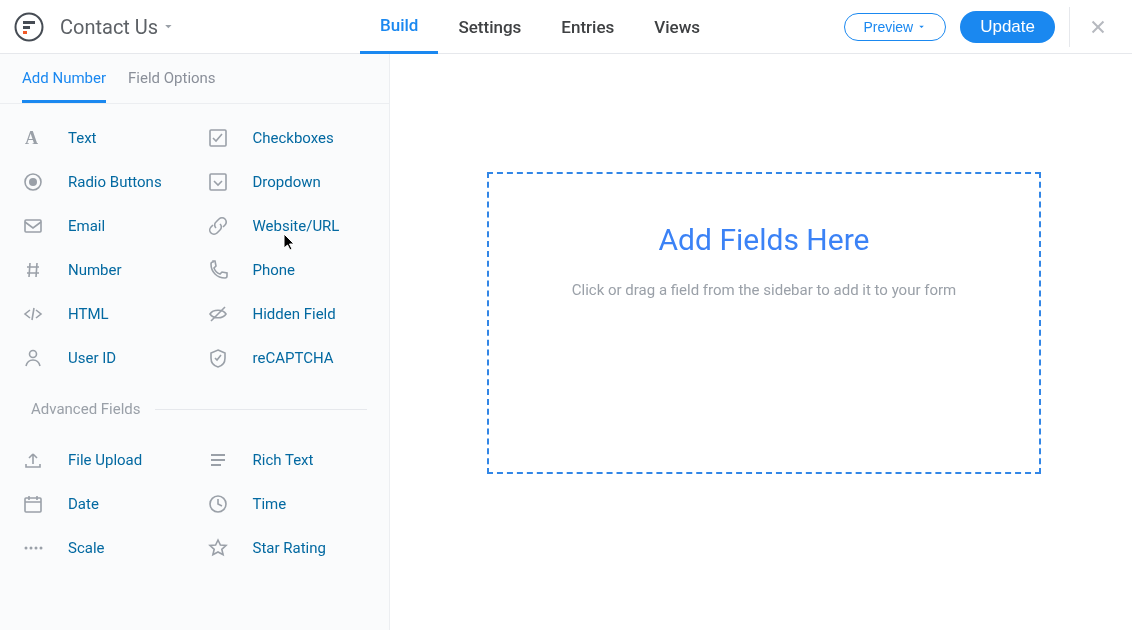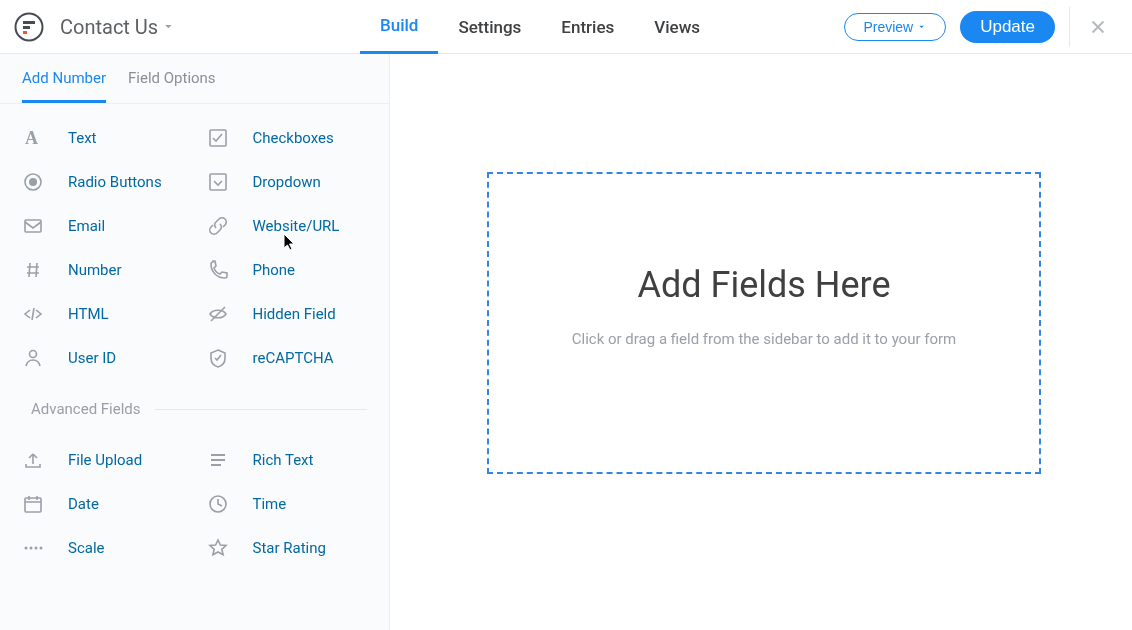--- a/index.html
+++ b/index.html
@@ -33,21 +33,21 @@
     .field-label { font-size: 15px; color: #0369a1; }
     
     .section-header { display: flex; align-items: center; padding: 8px 22px 8px 31px; }
     .section-label { font-size: 15px; color: #9aa0a8; }
     .section-line { flex: 1; height: 1px; background: #e6e8ec; margin-left: 14px; }
 
     .canvas { flex: 1; position: relative; }
     .dropzone { position: absolute; left: 487px; top: 118px; width: 554px; height: 302px; border: 2px dashed #3286e6; }
     
     .dropzone { left: 97px; }
-    .dz-title { text-align: center; font-size: 36px; color: #404040; font-weight: 400; margin-top: 90px; }
+    .dz-title { text-align: center; font-size: 30px; color: #3b82f6; font-weight: 400; margin-top: 48px; }
     .dz-sub { text-align: center; font-size: 15px; color: #9aa0a8; margin-top: 24px; }
     
     .cursor { position: absolute; left: 283px; top: 233px; pointer-events: none; z-index: 10; }
 
     svg { display: block; }
   </style>
 </head>
 <body>
 
 <svg width="0" height="0" style="position:absolute">

